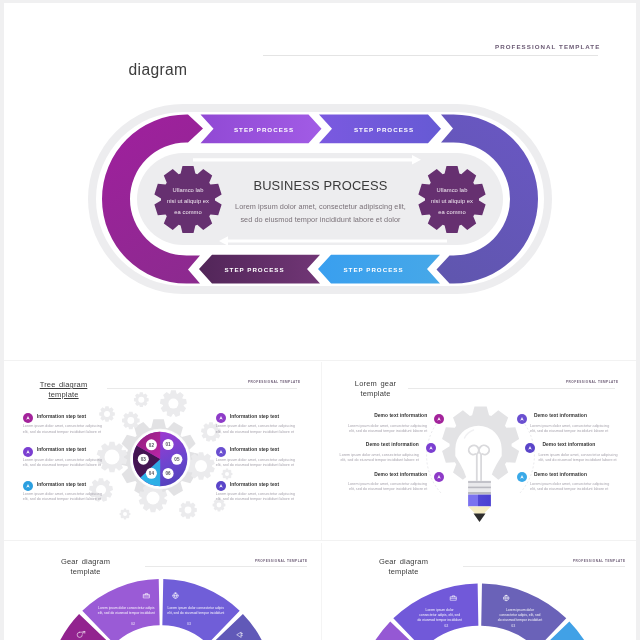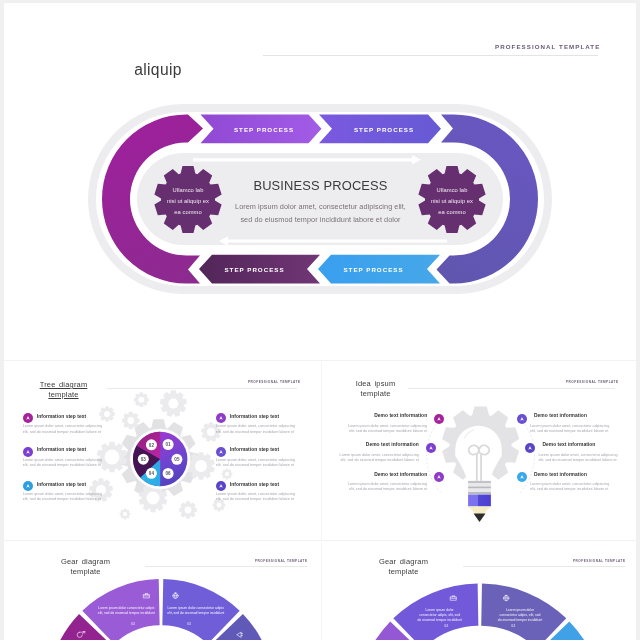--- a/index.html
+++ b/index.html
@@ -32,21 +32,21 @@
   .it-b{font-size:3.7px;color:#a7a3ad;line-height:5.2px;letter-spacing:.02px;}
 </style>
 </head>
 <body>
 
 <div class="page">
 
   <div class="slide slide-hero">
     <div class="hero-title">
       <br>
-      <span>aliquip</span>
+      <span>diagram</span>
     </div>
     <div class="hero-rule"></div>
     <div class="hero-badge">PROFESSIONAL TEMPLATE</div>
 
     <svg id="hero-svg" width="636" height="358" viewBox="0 0 636 358" style="position:absolute;left:-2px;top:-2px">
       <defs>
         <linearGradient id="gRingL" gradientUnits="userSpaceOnUse" x1="100" y1="115" x2="210" y2="285">
           <stop offset="0" stop-color="#a01f9e"></stop>
           <stop offset="1" stop-color="#8b2b8e"></stop>
         </linearGradient>
@@ -246,21 +246,21 @@
             </svg>
           </div>
           <div class="it-h" style="position:absolute;left:14px;top:0.6px;white-space:nowrap;">Information step text</div>
           <div class="it-b" style="position:absolute;left:0px;text-align:left;top:11px;width:90px;white-space:nowrap;">Lorem ipsum dolor amet, consectetur adipiscing<br>elit, sed do eiusmod tempor incididunt  labore et</div>
         </div>
       </div>
   </div>
 
   <div class="slide" style="left:323px;top:362px;width:313px;height:176px;">
     <div class="sm-title" style="left:19px;top:17px;width:67px;">
-      <span>Idea ipsum</span><br>
+      <span>Lorem gear</span><br>
       <span>template</span>
     </div>
     <div class="sm-rule" style="left:85px;top:25.6px;width:207px;"></div>
     <div class="sm-badge" style="left:243px;top:17.6px;">PROFESSIONAL TEMPLATE</div>
     <svg id="idea-svg" width="313" height="176" viewBox="0 0 313 176" style="position:absolute;left:0;top:0">
       <defs>
         <linearGradient id="pencilBody" x1="0" y1="0" x2="1" y2="0">
           <stop offset="0" stop-color="#7b72ef"></stop>
           <stop offset="0.42" stop-color="#7b72ef"></stop>
           <stop offset="0.43" stop-color="#5248d6"></stop>

